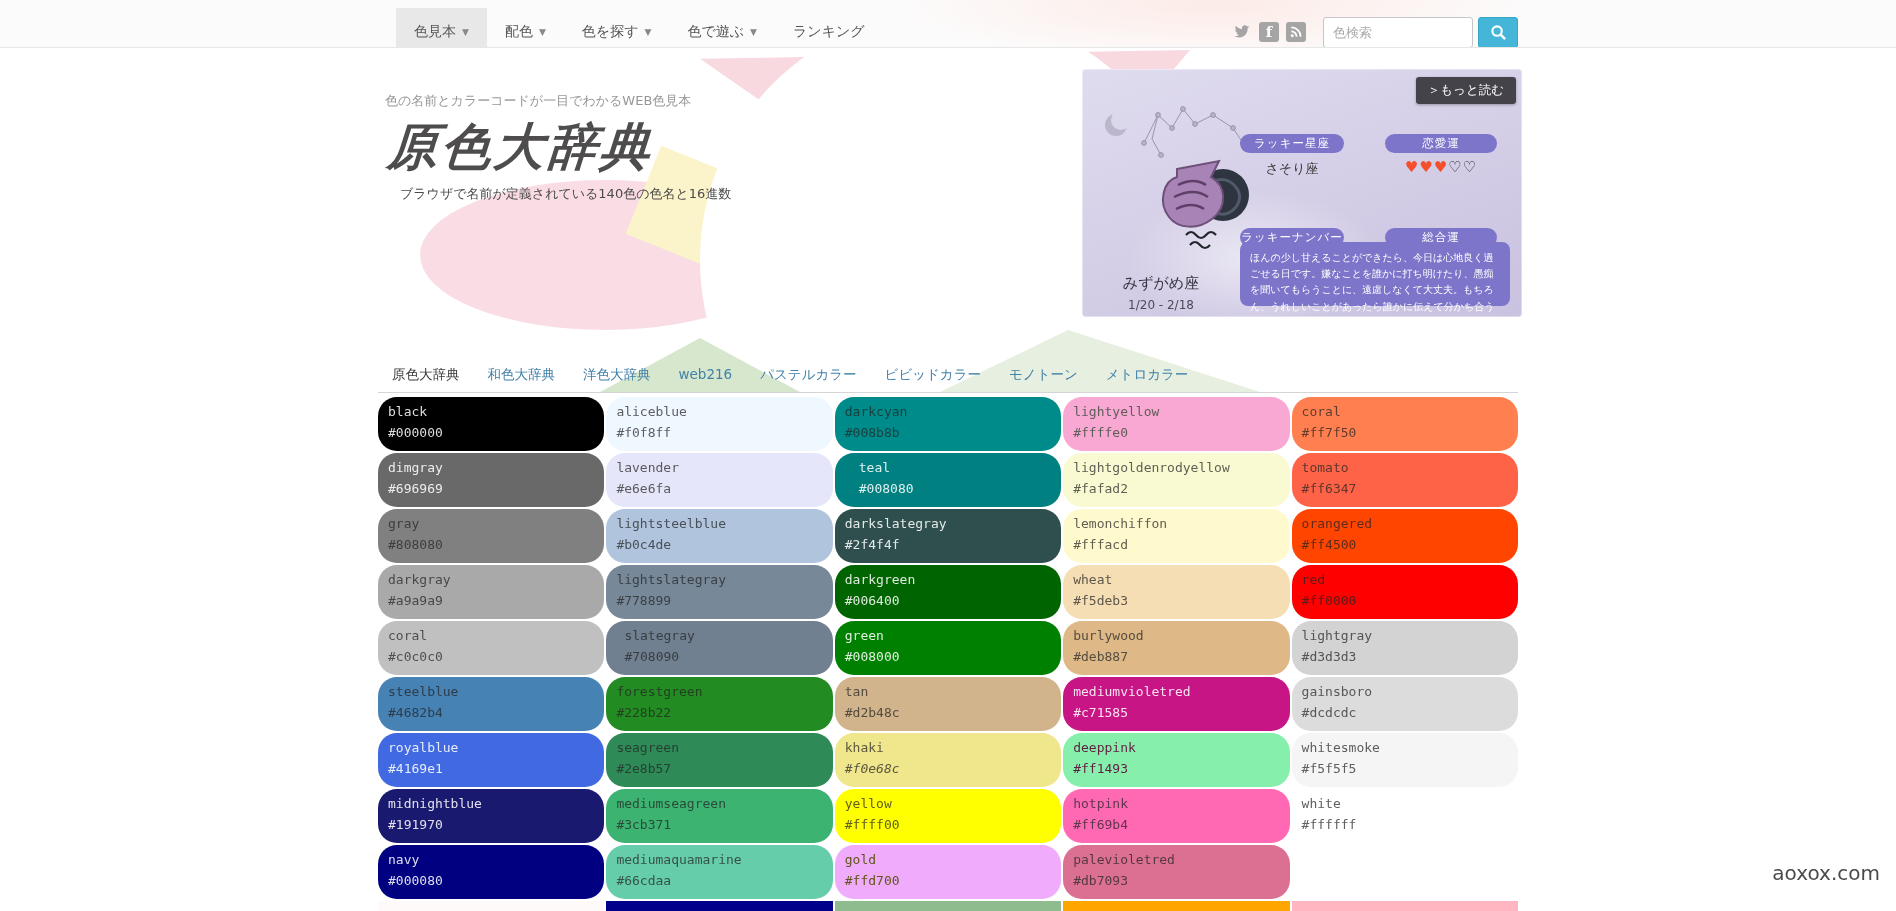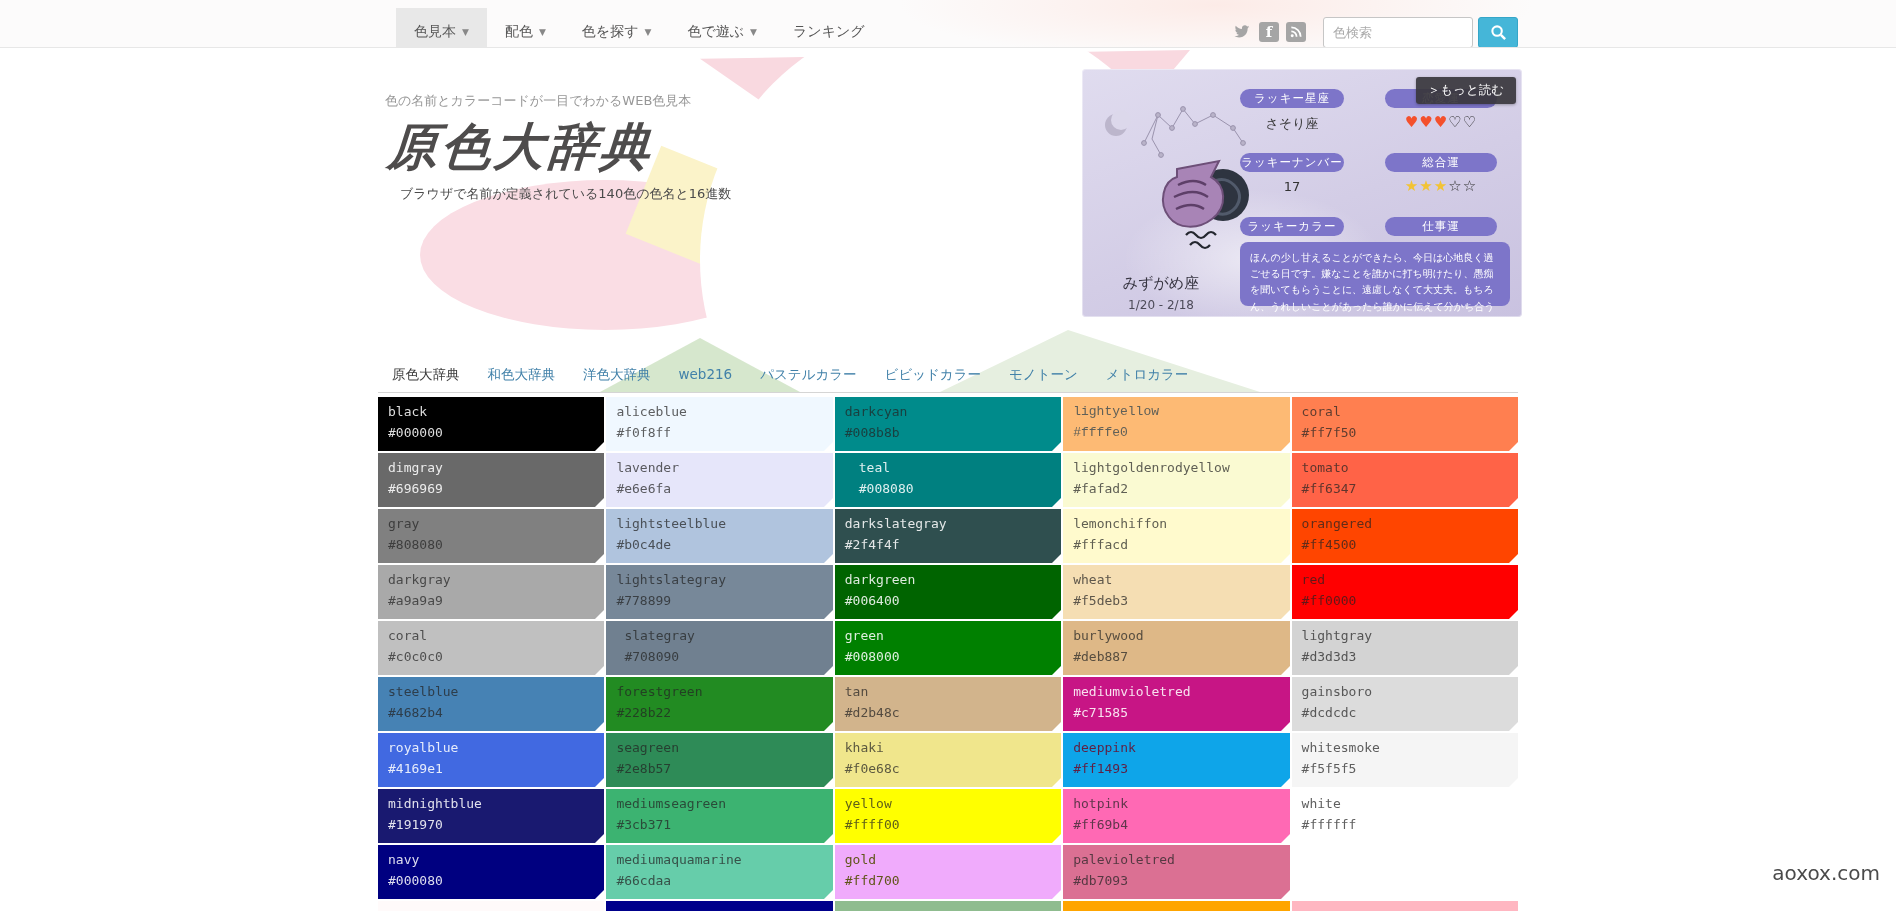--- a/index.html
+++ b/index.html
@@ -60,41 +60,41 @@
   .read-more { position:absolute; top:8px; right:6px; z-index:6; background:rgba(56,54,60,.92); color:#fff;
                font-size:12.5px; padding:5px 12px; border-radius:3px; cursor:pointer; box-shadow:0 1px 3px rgba(0,0,0,.3); }
   .hw-left { position:absolute; left:0; top:0; width:158px; height:100%; }
   .hw-illustration { position:absolute; left:0; top:4px; }
   .hw-sign { position:absolute; left:0; top:205px; width:158px; text-align:center; font-size:15px; color:#35333f; }
   .hw-dates { position:absolute; left:0; top:229px; width:158px; text-align:center; font-size:12px; color:#4c4a58; }
   .hw-right { position:absolute; left:158px; top:20px; right:10px; display:flex; }
   .f-col { display:flex; flex-direction:column; }
   .f-col-a { width:104px; }
   .f-col-b { width:112px; margin-left:41px; }
-  .f-item { height:64px; }
+  .f-item { height:49px;margin-top:45px; }
   .pill { height:19px; line-height:19px; border-radius:10px; background:#7d75c9; color:#fff;
           font-size:11.5px; text-align:center; letter-spacing:1px; cursor:pointer; }
   .f-value { text-align:center; font-size:13px; color:#333; padding-top:7px; }
   .f-score { text-align:center; padding-top:5px; font-size:15px; letter-spacing:1px; white-space:nowrap; }
   .coin { display:inline-block; width:14px; height:14px; border-radius:50%; font-size:9px; font-weight:bold;
           line-height:13px; text-align:center; vertical-align:middle; margin:0 1px; }
   .coin-full { background:#f0b428; border:1px solid #d69b16; color:#fff; }
   .coin-empty { background:#fff; border:2px double #222; color:#222; line-height:9px; }
   .hw-desc { position:absolute; left:158px; right:12px; top:173px; height:64px; background:#7d75c9;
              border-radius:8px; color:#fff; font-size:10px; line-height:1.62; padding:8px 10px; }
 
   
   .tabs { display:flex; border-bottom:1px solid #d5d5d5; position:relative; }
   .tab { padding:9px 14px 8px; font-size:13.5px; color:#4181a9; cursor:pointer; }
   .tab.active { background:#fff; color:#3a3a3a; }
 
   
   .grid { display:grid; grid-template-columns:repeat(5,1fr); gap:2px; margin-top:4px; }
   .color-cell { height:54px; position:relative; padding:7px 0 0 10px; cursor:pointer;
-                border-bottom-right-radius:6px; font-family:"DejaVu Sans Mono","Liberation Mono",monospace; }
+                border-bottom-right-radius:6px; font-family:"DejaVu Sans Mono","Liberation Mono",monospace;border-radius:19px; }
   .color-cell::after { content:''; position:absolute; right:0; bottom:0; width:0; height:0;
                        border-bottom:9px solid #fff; border-left:9px solid transparent; }
   .cc-name { display:block; font-size:13px; line-height:1.2; }
   .cc-hex  { display:block; font-size:13px; line-height:1.2; margin-top:5px; }
   .grid-partial { display:grid; grid-template-columns:repeat(5,1fr); gap:2px; margin-top:2px; }
   .partial-cell { height:10px; cursor:pointer; }
 
   .watermark { position:absolute; right:16px; bottom:26px; font-size:20px; color:#4a4a4a; z-index:2; }
 </style>
 </head>
@@ -252,21 +252,21 @@
           <span class="cc-hex" style="color: rgb(222, 222, 222);">#000000</span>
         </div>
         <div class="color-cell" style="background: rgb(240, 248, 255);">
           <span class="cc-name" style="color: rgb(92, 94, 96);">aliceblue</span>
           <span class="cc-hex" style="color: rgb(92, 94, 96);">#f0f8ff</span>
         </div>
         <div class="color-cell" style="background: rgb(0, 139, 139);">
           <span class="cc-name" style="color: rgb(25, 64, 64);">darkcyan</span>
           <span class="cc-hex" style="color: rgb(25, 64, 64);">#008b8b</span>
         </div>
-        <div class="color-cell" style="background: #fdba74; font-family: Liberation Mono, monospace;">
+        <div class="color-cell" style="background: #f9a8d4;">
           <span class="cc-name" style="color: rgb(96, 96, 88);">lightyellow</span>
           <span class="cc-hex" style="color: rgb(96, 96, 88);">#ffffe0</span>
         </div>
         <div class="color-cell" style="background: rgb(255, 127, 80);">
           <span class="cc-name" style="color: rgb(96, 61, 47);">coral</span>
           <span class="cc-hex" style="color: rgb(96, 61, 47);">#ff7f50</span>
         </div>
         <div class="color-cell" style="background: rgb(105, 105, 105);">
           <span class="cc-name" style="color: rgb(236, 236, 236);">dimgray</span>
           <span class="cc-hex" style="color: rgb(236, 236, 236);">#696969</span>
@@ -370,23 +370,23 @@
         <div class="color-cell" style="background: rgb(65, 105, 225);">
           <span class="cc-name" style="color: rgb(230, 236, 251);">royalblue</span>
           <span class="cc-hex" style="color: rgb(230, 236, 251);">#4169e1</span>
         </div>
         <div class="color-cell" style="background: rgb(46, 139, 87);">
           <span class="cc-name" style="color: rgb(38, 64, 49);">seagreen</span>
           <span class="cc-hex" style="color: rgb(38, 64, 49);">#2e8b57</span>
         </div>
         <div class="color-cell" style="background: rgb(240, 230, 140);">
           <span class="cc-name" style="color: rgb(92, 89, 64);">khaki</span>
-          <span class="cc-hex" style="color: rgb(92, 89, 64);">#f0e68c</span>
-        </div>
-        <div class="color-cell" style="background: #0ea5e9;">
+          <span class="cc-hex" style="color: rgb(92, 89, 64); font-style: italic;">#f0e68c</span>
+        </div>
+        <div class="color-cell" style="background: #86efac;">
           <span class="cc-name" style="color: rgb(96, 31, 66);">deeppink</span>
           <span class="cc-hex" style="color: rgb(96, 31, 66);">#ff1493</span>
         </div>
         <div class="color-cell" style="background: rgb(245, 245, 245);">
           <span class="cc-name" style="color: rgb(94, 94, 94);">whitesmoke</span>
           <span class="cc-hex" style="color: rgb(94, 94, 94);">#f5f5f5</span>
         </div>
         <div class="color-cell" style="background: rgb(25, 25, 112);">
           <span class="cc-name" style="color: rgb(225, 225, 237);">midnightblue</span>
           <span class="cc-hex" style="color: rgb(225, 225, 237);">#191970</span>

